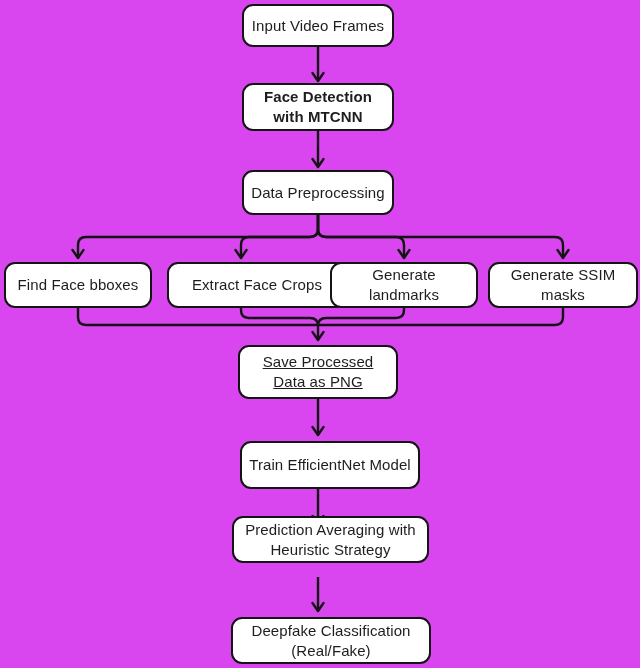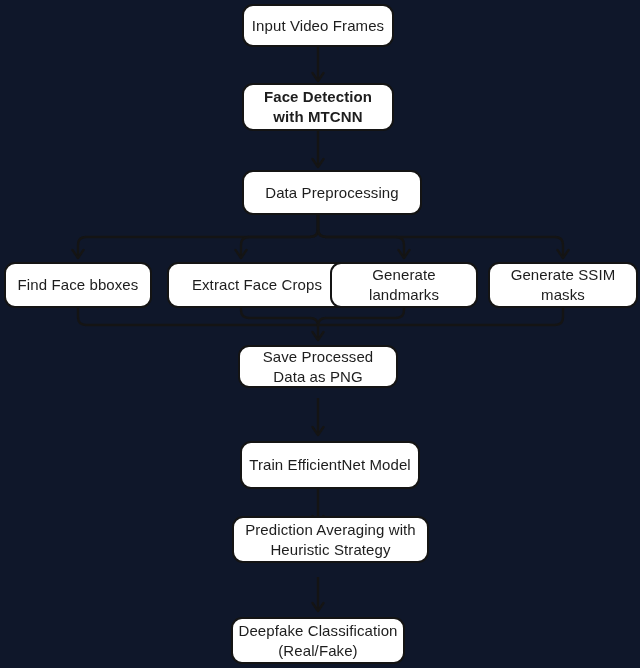--- a/index.html
+++ b/index.html
@@ -4,21 +4,21 @@
 <style>
   html, body {
     margin: 0;
     padding: 0;
     background: #ffffff;
   }
   .canvas {
     position: relative;
     width: 640px;
     height: 668px;
-    background: #0f172a;
+    background: #d946ef;
     font-family: "Liberation Sans", "DejaVu Sans", sans-serif;
     overflow: hidden;
   }
   .connectors {
     position: absolute;
     left: 0;
     top: 0;
     width: 640px;
     height: 668px;
     pointer-events: none;
@@ -81,31 +81,31 @@
 
       <path d="M318,577 L318,610"></path>
       <path d="M312.5,603 L318,611 L323.5,603" stroke-linejoin="round" stroke-linecap="round"></path>
     </g>
   </svg>
 
   <div class="node" style="left:242px; top:4px;   width:152px; height:43px;">Input Video Frames</div>
 
   <div class="node" style="left:242px; top:83px;  width:152px; height:48px;font-weight:bold;">Face Detection with MTCNN</div>
 
-  <div class="node" style="left:242px; top:170px; width:180px; height:45px;">Data Preprocessing</div>
+  <div class="node" style="left:242px; top:170px; width:152px; height:45px;">Data Preprocessing</div>
 
   <div class="node" style="left:4px;   top:262px; width:148px; height:46px;">Find Face bboxes</div>
 
   <div class="node" style="left:167px; top:262px; width:180px; height:46px;">Extract Face Crops</div>
 
   <div class="node" style="left:488px; top:262px; width:150px; height:46px;">Generate SSIM masks</div>
 
   <div class="node" style="left:330px; top:262px; width:148px; height:46px;">Generate landmarks</div>
 
-  <div class="node" style="left:238px; top:345px; width:160px; height:43px;">Save Processed Data as PNG</div>
+  <div class="node" style="left:238px; top:345px; width:160px; height:54px;text-decoration:underline;">Save Processed Data as PNG</div>
 
   <div class="node" style="left:240px; top:441px; width:180px; height:48px;">Train EfficientNet Model</div>
 
   <div class="node" style="left:232px; top:516px; width:197px; height:47px;">Prediction Averaging with Heuristic Strategy</div>
 
-  <div class="node" style="left:231px; top:617px; width:174px; height:47px;">Deepfake Classification (Real/Fake)</div>
+  <div class="node" style="left:231px; top:617px; width:200px; height:47px;">Deepfake Classification (Real/Fake)</div>
 
 </div>
 
 </body></html>

